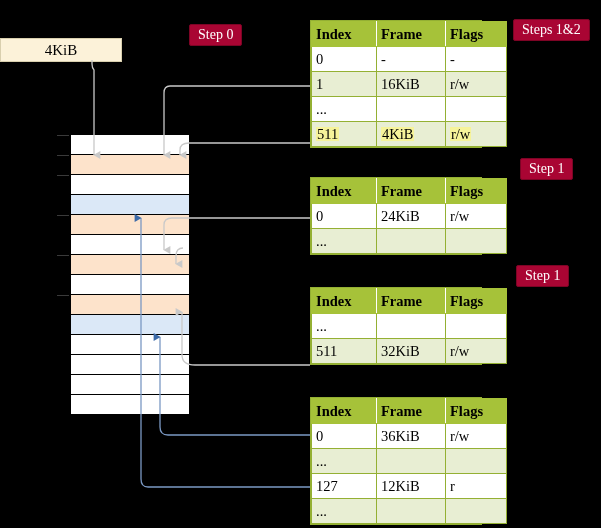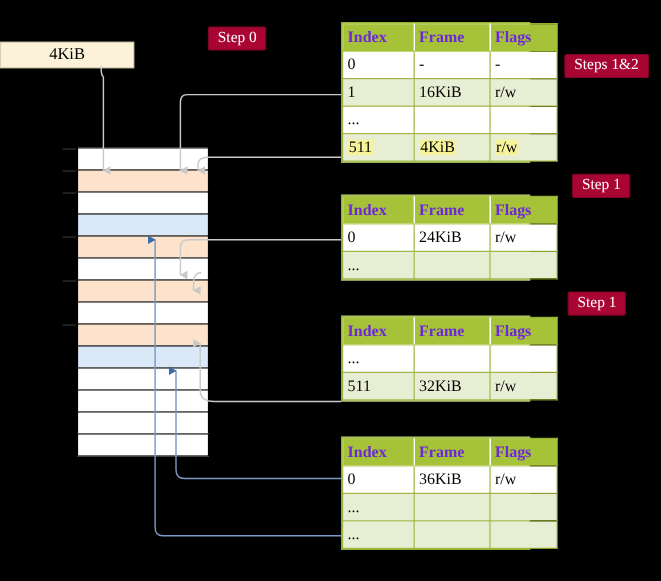--- a/index.html
+++ b/index.html
@@ -43,21 +43,21 @@
     height:24px;
     padding:0 4px;
     text-align:left;
     vertical-align:middle;
     line-height:1;
     font-weight:normal;
     overflow:hidden;
     white-space:nowrap;
   }
   .ptable th{
-    background:#a6c239;color:#6d28d9;font-weight:bold;
+    background:#a6c239;color:#000000;font-weight:bold;
     border-color:#a6c239;border-right-color:#fff;
     font-size:14.5px;
   }
   .ptable th:last-child{border-right-color:#a6c239;}
   .ptable td{border-color:#94b033;}
   .ptable .c-idx{width:56px;}
   .ptable .c-frm{width:60px;margin-left:24px;}
   .ptable .c-flg{width:52px;}
   .row-alt td{background:#e8eed3;}
   .row-plain td{background:#ffffff;}
@@ -84,21 +84,21 @@
 
 <div id="stage">
 
   <div class="vaddr-box">
     <span>4KiB</span>
   </div>
 
   <div class="step-badge" style="left:189px;top:24px;">
       <span>Step 0</span>
     </div>
-  <div class="step-badge" style="left:513px;top:19px;margin-top:30px;">
+  <div class="step-badge" style="left:513px;top:19px;">
       <span>Steps 1&amp;2</span>
     </div>
   <div class="step-badge" style="left:520px;top:158px;">
       <span>Step 1</span>
     </div>
   <div class="step-badge" style="left:516px;top:265px;">
       <span>Step 1</span>
     </div>
 
   <div id="memcol">
@@ -221,20 +221,25 @@
         <tbody>
           <tr class="row-plain">
             <td class="c-idx">0</td>
             <td class="c-frm">36KiB</td>
             <td class="c-flg">r/w</td>
           </tr>
           <tr class="row-alt">
             <td class="c-idx">...</td>
             <td class="c-frm"></td>
             <td class="c-flg"></td>
+          </tr>
+          <tr class="row-plain">
+            <td class="c-idx">127</td>
+            <td class="c-frm">12KiB</td>
+            <td class="c-flg">r</td>
           </tr>
           <tr class="row-alt">
             <td class="c-idx">...</td>
             <td class="c-frm"></td>
             <td class="c-flg"></td>
           </tr>
         </tbody>
       </table>
     </div>
 

